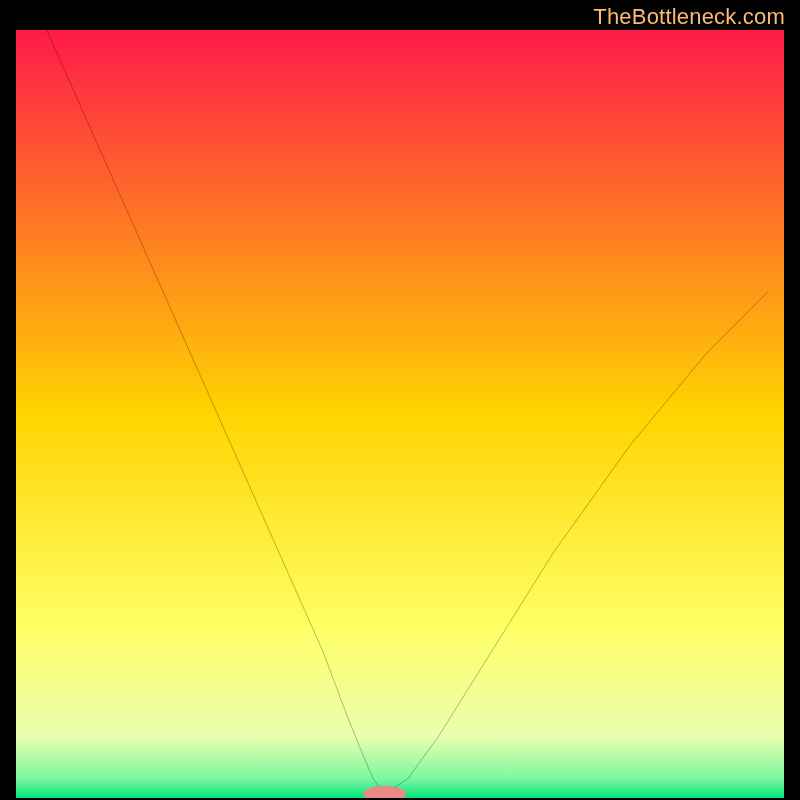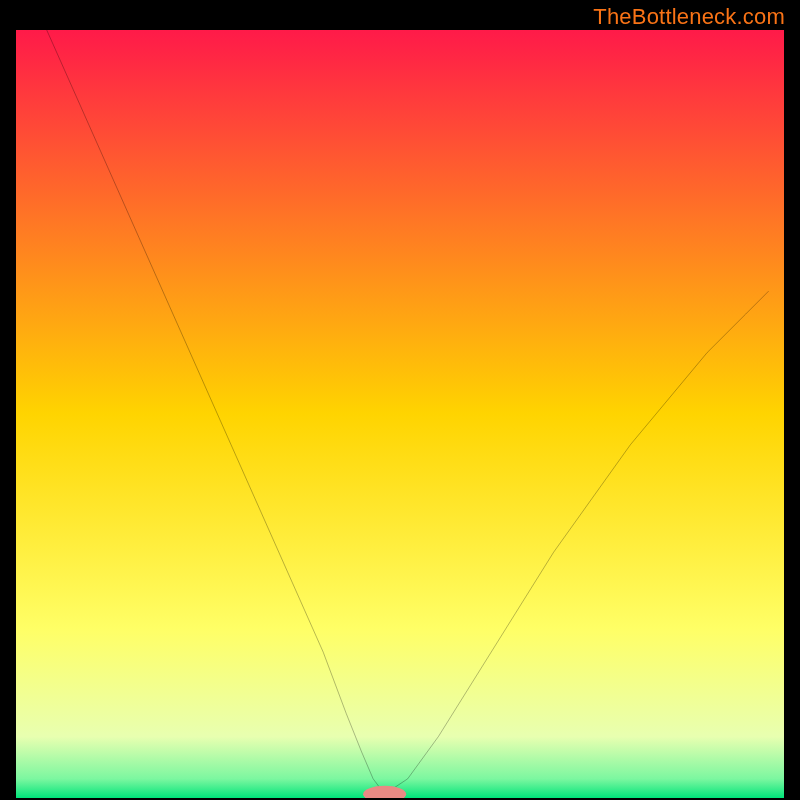--- a/index.html
+++ b/index.html
@@ -23,21 +23,21 @@
     position: absolute;
     left: 1px;
     top: 1px;
     width: 768px;
     height: 768px;
   }
   .watermark {
     position: absolute;
     top: 4px;
     right: 15px;
-    color: #f97316;
+    color: #fdba74;
     font-size: 22px;
     letter-spacing: 0.2px;
     font-weight: 500;
   }
 </style>
 </head>
 <body>
 
 <div class="watermark">TheBottleneck.com</div>
 

